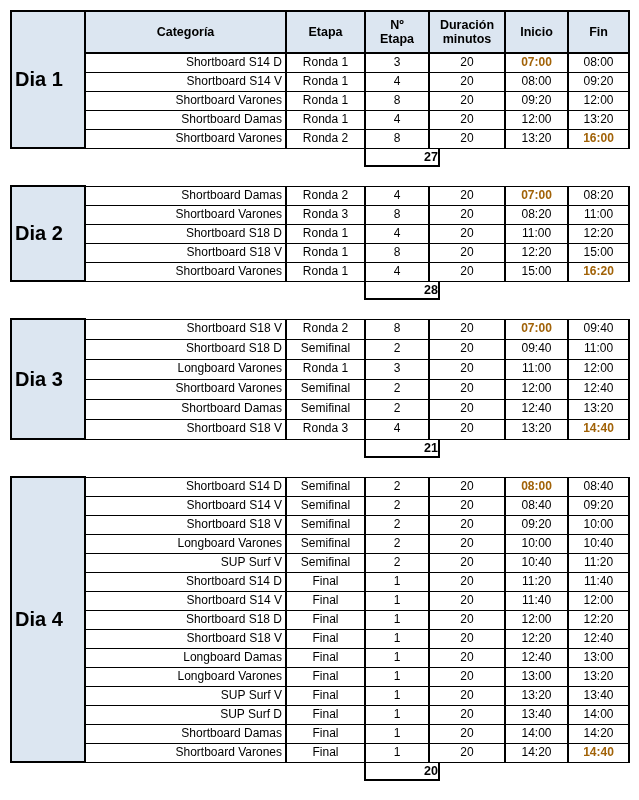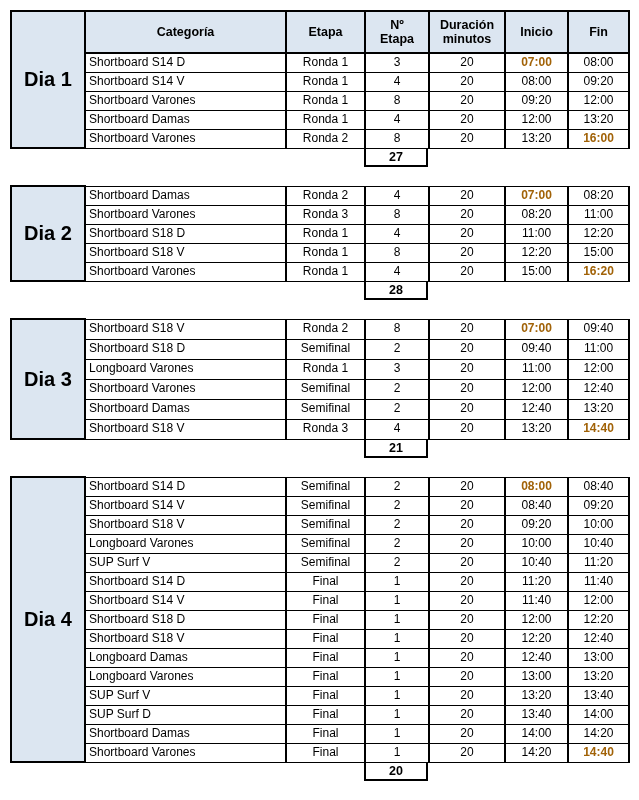--- a/index.html
+++ b/index.html
@@ -46,33 +46,32 @@
     text-align: center;
     white-space: pre-line;
     height: 42px;
     font-size: 12.5px;
     vertical-align: middle;
   }
   td.day-cell {
     background: #dce6f1;
     font-weight: bold;
     font-size: 20px;
-    text-align: center;
     vertical-align: middle;
     border: 2px solid #000000;
   }
-  td.col-categoria { text-align: left; }
+  td.col-categoria { text-align: right; }
   td.col-etapa, td.col-series, td.col-duracion, td.col-inicio, td.col-fin { text-align: center; }
   td.red { color: #a16207; font-weight: bold; }
   .total-box {
-    width: 64px;
+    width: 76px;
     margin-left: 354px;
     border: 2px solid #000000;
     border-top: none;
-    text-align: center;
+    text-align: right;
     font-weight: bold;
     font-size: 12.5px;
     height: 18px;
     line-height: 16px;
     background: #ffffff;
   }
   .day-block[data-day="3"] td { height: 20px; }
 </style>
 </head>
 <body>

